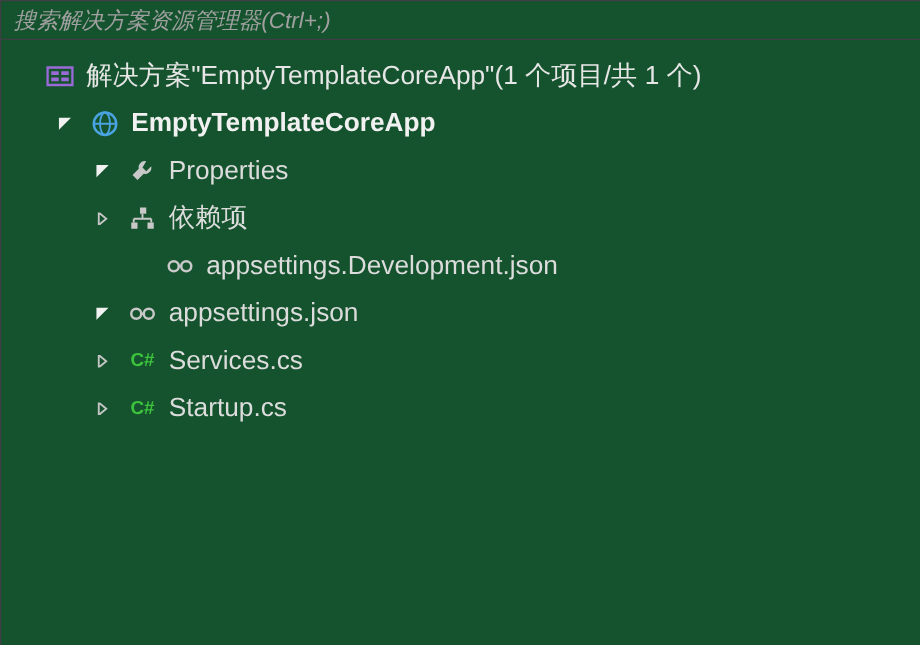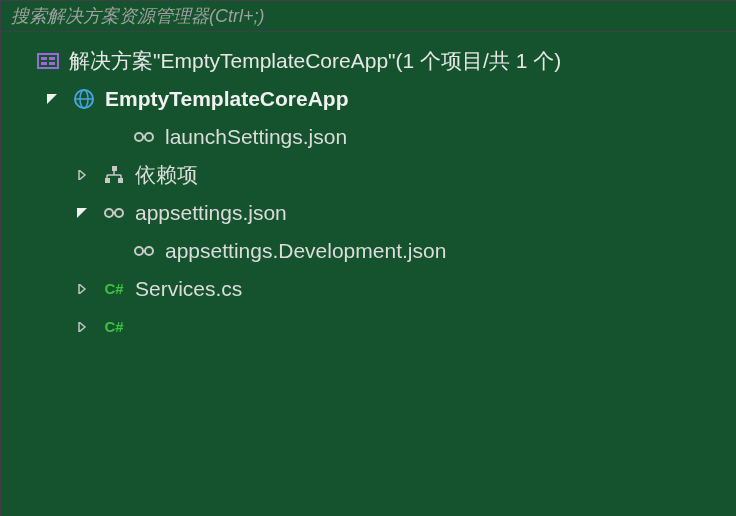--- a/index.html
+++ b/index.html
@@ -119,32 +119,36 @@
         <svg width="22" height="22" viewBox="0 0 22 22">
           <circle cx="11" cy="11" r="9" fill="none" stroke="#4aa3e0" stroke-width="2"></circle>
           <ellipse cx="11" cy="11" rx="4" ry="9" fill="none" stroke="#4aa3e0" stroke-width="1.5"></ellipse>
           <line x1="2" y1="11" x2="20" y2="11" stroke="#4aa3e0" stroke-width="1.5"></line>
         </svg>
       </span>
       <span class="label bold">EmptyTemplateCoreApp</span>
     </div>
 
 
-
-    <div class="row">
-      <span class="indent" style="width:130px"></span>
-      <span class="icon">
-        <svg width="22" height="20" viewBox="0 0 22 20">
-          <circle cx="6" cy="10" r="4" fill="none" stroke="#c8c8c8" stroke-width="2"></circle>
-          <circle cx="16" cy="10" r="4" fill="none" stroke="#c8c8c8" stroke-width="2"></circle>
-          <line x1="10" y1="10" x2="12" y2="10" stroke="#c8c8c8" stroke-width="2"></line>
-        </svg>
-      </span>
-      <span class="label">launchSettings.json</span>
-    </div>
+    <div class="row">
+      <span class="indent" style="width:72px"></span>
+      <span class="arrow">
+        <svg viewBox="0 0 10 10">
+            <polygon points="0,0 10,0 0,10" fill="#f1f1f1"></polygon>
+          </svg>
+      </span>
+      <span class="indent" style="width:10px"></span>
+      <span class="icon">
+        <svg width="22" height="22" viewBox="0 0 22 22">
+          <path d="M14 3 a5 5 0 0 0 -6 6 L3 14 l4 4 5-5 a5 5 0 0 0 6-6 l-4 4 -3-3 z" fill="#c8c8c8"></path>
+        </svg>
+      </span>
+      <span class="label">Properties</span>
+    </div>
+
 
     <div class="row">
       <span class="indent" style="width:72px"></span>
       <span class="arrow">
         <svg viewBox="0 0 10 10">
             <polygon points="2,0 8,5 2,10" fill="none" stroke="#c5c5c5" stroke-width="1.5"></polygon>
           </svg>
       </span>
       <span class="indent" style="width:10px"></span>
       <span class="icon">
@@ -155,47 +159,47 @@
           <line x1="11" y1="6" x2="11" y2="10" stroke="#c8c8c8" stroke-width="1.5"></line>
           <line x1="4" y1="13" x2="4" y2="10" stroke="#c8c8c8" stroke-width="1.5"></line>
           <line x1="18" y1="13" x2="18" y2="10" stroke="#c8c8c8" stroke-width="1.5"></line>
           <line x1="4" y1="10" x2="18" y2="10" stroke="#c8c8c8" stroke-width="1.5"></line>
         </svg>
       </span>
       <span class="label">依赖项</span>
     </div>
 
     <div class="row">
-      <span class="indent" style="width:72px"></span>
-      <span class="arrow">
-        <svg viewBox="0 0 10 10">
-            <polygon points="0,0 10,0 0,10" fill="#f1f1f1"></polygon>
-          </svg>
-      </span>
-      <span class="indent" style="width:10px"></span>
+      <span class="indent" style="width:130px"></span>
       <span class="icon">
         <svg width="22" height="20" viewBox="0 0 22 20">
           <circle cx="6" cy="10" r="4" fill="none" stroke="#c8c8c8" stroke-width="2"></circle>
           <circle cx="16" cy="10" r="4" fill="none" stroke="#c8c8c8" stroke-width="2"></circle>
           <line x1="10" y1="10" x2="12" y2="10" stroke="#c8c8c8" stroke-width="2"></line>
         </svg>
       </span>
-      <span class="label">appsettings.json</span>
-    </div>
-
-    <div class="row">
-      <span class="indent" style="width:130px"></span>
+      <span class="label">appsettings.Development.json</span>
+    </div>
+
+    <div class="row">
+      <span class="indent" style="width:72px"></span>
+      <span class="arrow">
+        <svg viewBox="0 0 10 10">
+            <polygon points="0,0 10,0 0,10" fill="#f1f1f1"></polygon>
+          </svg>
+      </span>
+      <span class="indent" style="width:10px"></span>
       <span class="icon">
         <svg width="22" height="20" viewBox="0 0 22 20">
           <circle cx="6" cy="10" r="4" fill="none" stroke="#c8c8c8" stroke-width="2"></circle>
           <circle cx="16" cy="10" r="4" fill="none" stroke="#c8c8c8" stroke-width="2"></circle>
           <line x1="10" y1="10" x2="12" y2="10" stroke="#c8c8c8" stroke-width="2"></line>
         </svg>
       </span>
-      <span class="label">appsettings.Development.json</span>
+      <span class="label">appsettings.json</span>
     </div>
 
     <div class="row">
       <span class="indent" style="width:72px"></span>
       <span class="arrow">
         <svg viewBox="0 0 10 10">
             <polygon points="2,0 8,5 2,10" fill="none" stroke="#c5c5c5" stroke-width="1.5"></polygon>
           </svg>
       </span>
       <span class="indent" style="width:10px"></span>
@@ -209,16 +213,17 @@
       <span class="indent" style="width:72px"></span>
       <span class="arrow">
         <svg viewBox="0 0 10 10">
             <polygon points="2,0 8,5 2,10" fill="none" stroke="#c5c5c5" stroke-width="1.5"></polygon>
           </svg>
       </span>
       <span class="indent" style="width:10px"></span>
       <span class="icon">
         <span class="cs-badge">C#</span>
       </span>
+      <span class="label">Startup.cs</span>
     </div>
 
   </div>
 </div>
 
 </body></html>

